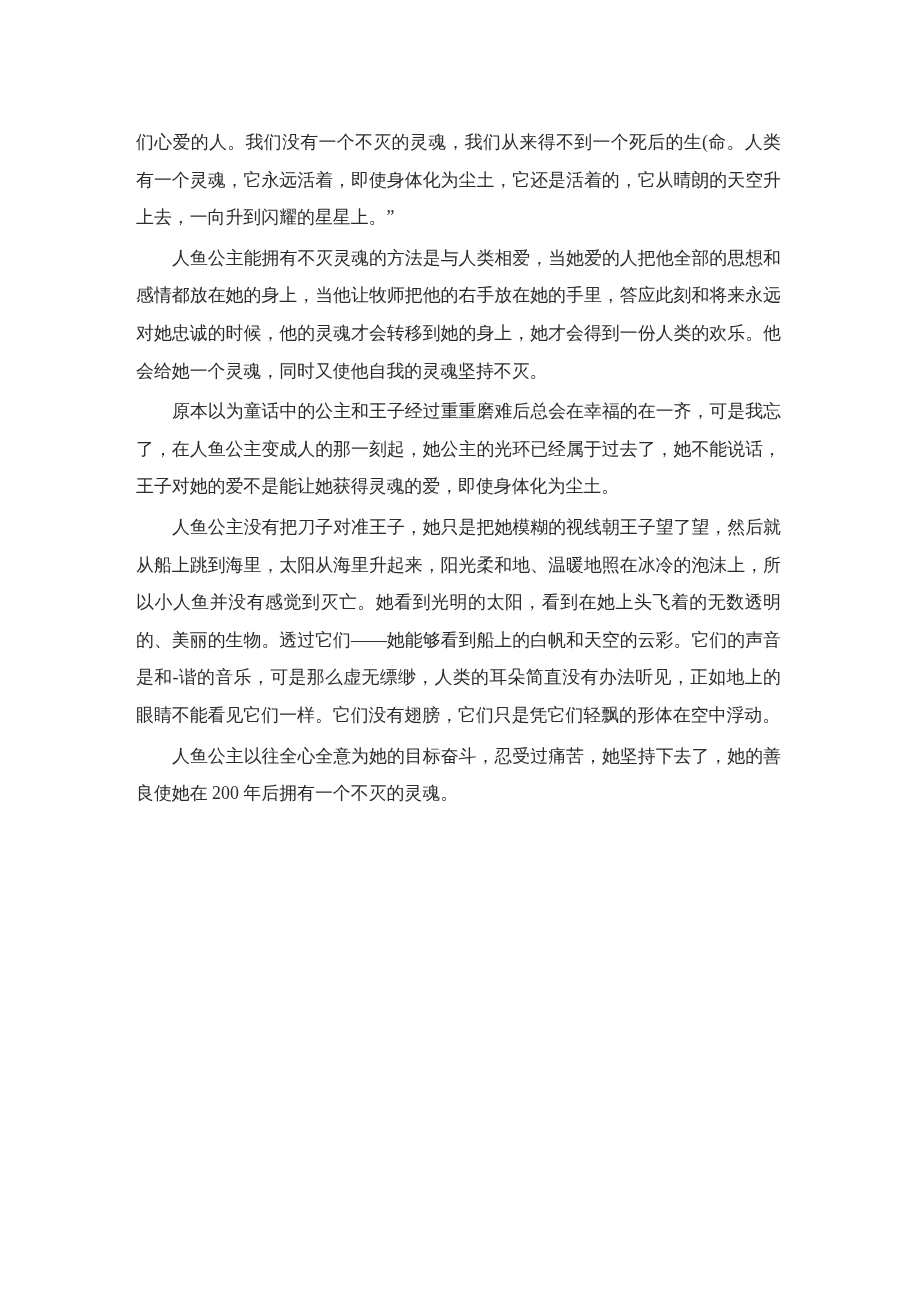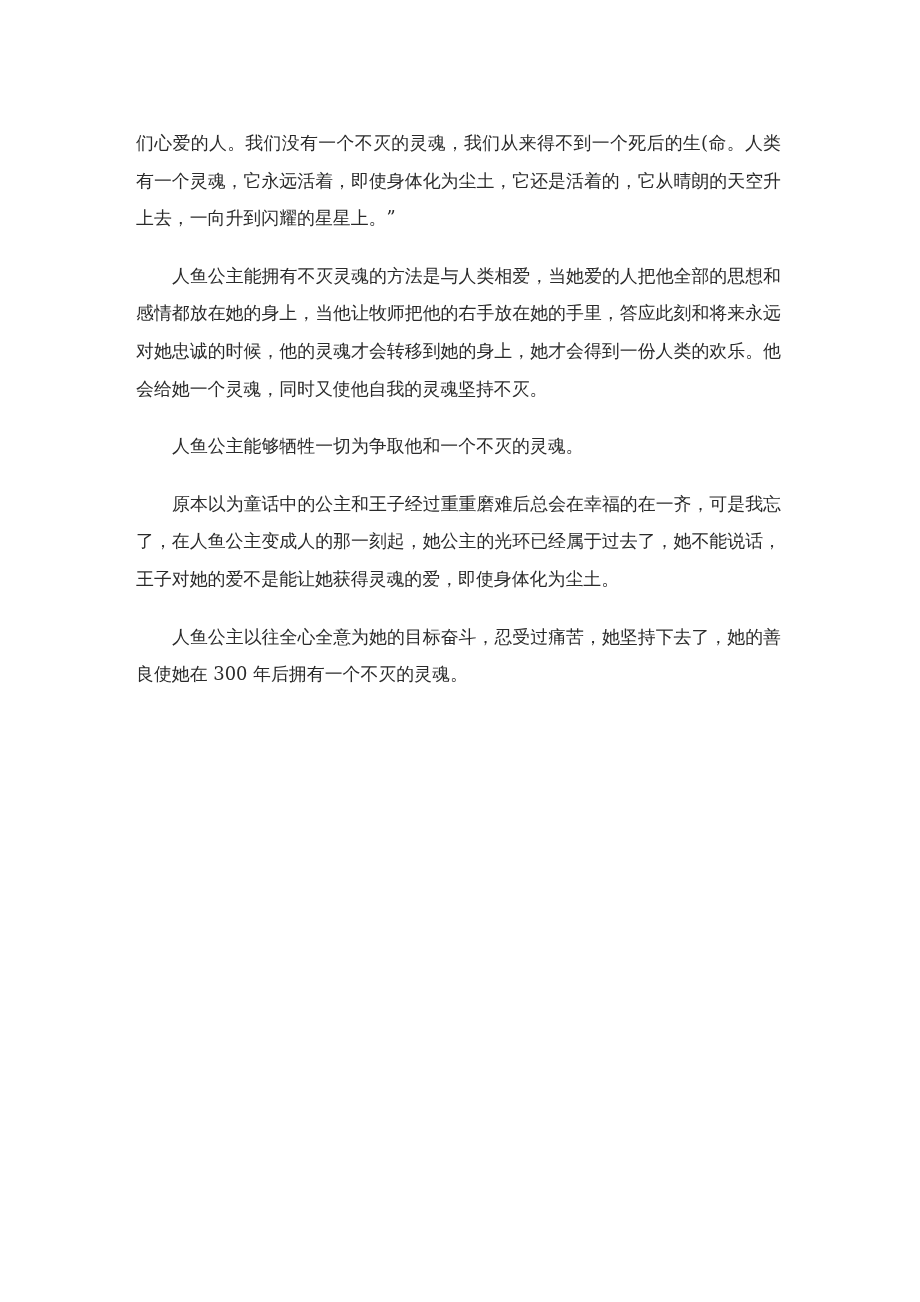--- a/index.html
+++ b/index.html
@@ -24,30 +24,31 @@
       line-height: 37.6px;
       letter-spacing: 0px;
       text-align: justify;
       text-justify: inter-character;
     }
     .para {
       margin: 0 0 0 0;
       padding: 0;
       white-space: normal;
       word-break: break-all;
+      font-family: Liberation Serif, serif;
     }
     .para.indent {
       text-indent: 36px;
     }
     .para + .para {
-      margin-top: 20px;
+      margin-top: 3px;
     }
   </style>
 </head>
 <body>
 
 <div class="page">
   <p class="para">们心爱的人。我们没有一个不灭的灵魂，我们从来得不到一个死后的生(命。人类有一个灵魂，它永远活着，即使身体化为尘土，它还是活着的，它从晴朗的天空升上去，一向升到闪耀的星星上。”</p>
   <p class="para indent">人鱼公主能拥有不灭灵魂的方法是与人类相爱，当她爱的人把他全部的思想和感情都放在她的身上，当他让牧师把他的右手放在她的手里，答应此刻和将来永远对她忠诚的时候，他的灵魂才会转移到她的身上，她才会得到一份人类的欢乐。他会给她一个灵魂，同时又使他自我的灵魂坚持不灭。</p>
-  <p class="para indent">人鱼公主能够牺牲一切为争取他和一个不灭的灵魂。</p>
   <p class="para indent">原本以为童话中的公主和王子经过重重磨难后总会在幸福的在一齐，可是我忘了，在人鱼公主变成人的那一刻起，她公主的光环已经属于过去了，她不能说话，王子对她的爱不是能让她获得灵魂的爱，即使身体化为尘土。</p>
-  <p class="para indent">人鱼公主以往全心全意为她的目标奋斗，忍受过痛苦，她坚持下去了，她的善良使她在 300 年后拥有一个不灭的灵魂。</p>
+  <p class="para indent">人鱼公主没有把刀子对准王子，她只是把她模糊的视线朝王子望了望，然后就从船上跳到海里，太阳从海里升起来，阳光柔和地、温暖地照在冰冷的泡沫上，所以小人鱼并没有感觉到灭亡。她看到光明的太阳，看到在她上头飞着的无数透明的、美丽的生物。透过它们——她能够看到船上的白帆和天空的云彩。它们的声音是和-谐的音乐，可是那么虚无缥缈，人类的耳朵简直没有办法听见，正如地上的眼睛不能看见它们一样。它们没有翅膀，它们只是凭它们轻飘的形体在空中浮动。</p>
+  <p class="para indent">人鱼公主以往全心全意为她的目标奋斗，忍受过痛苦，她坚持下去了，她的善良使她在 200 年后拥有一个不灭的灵魂。</p>
 </div>
 
 </body></html>

